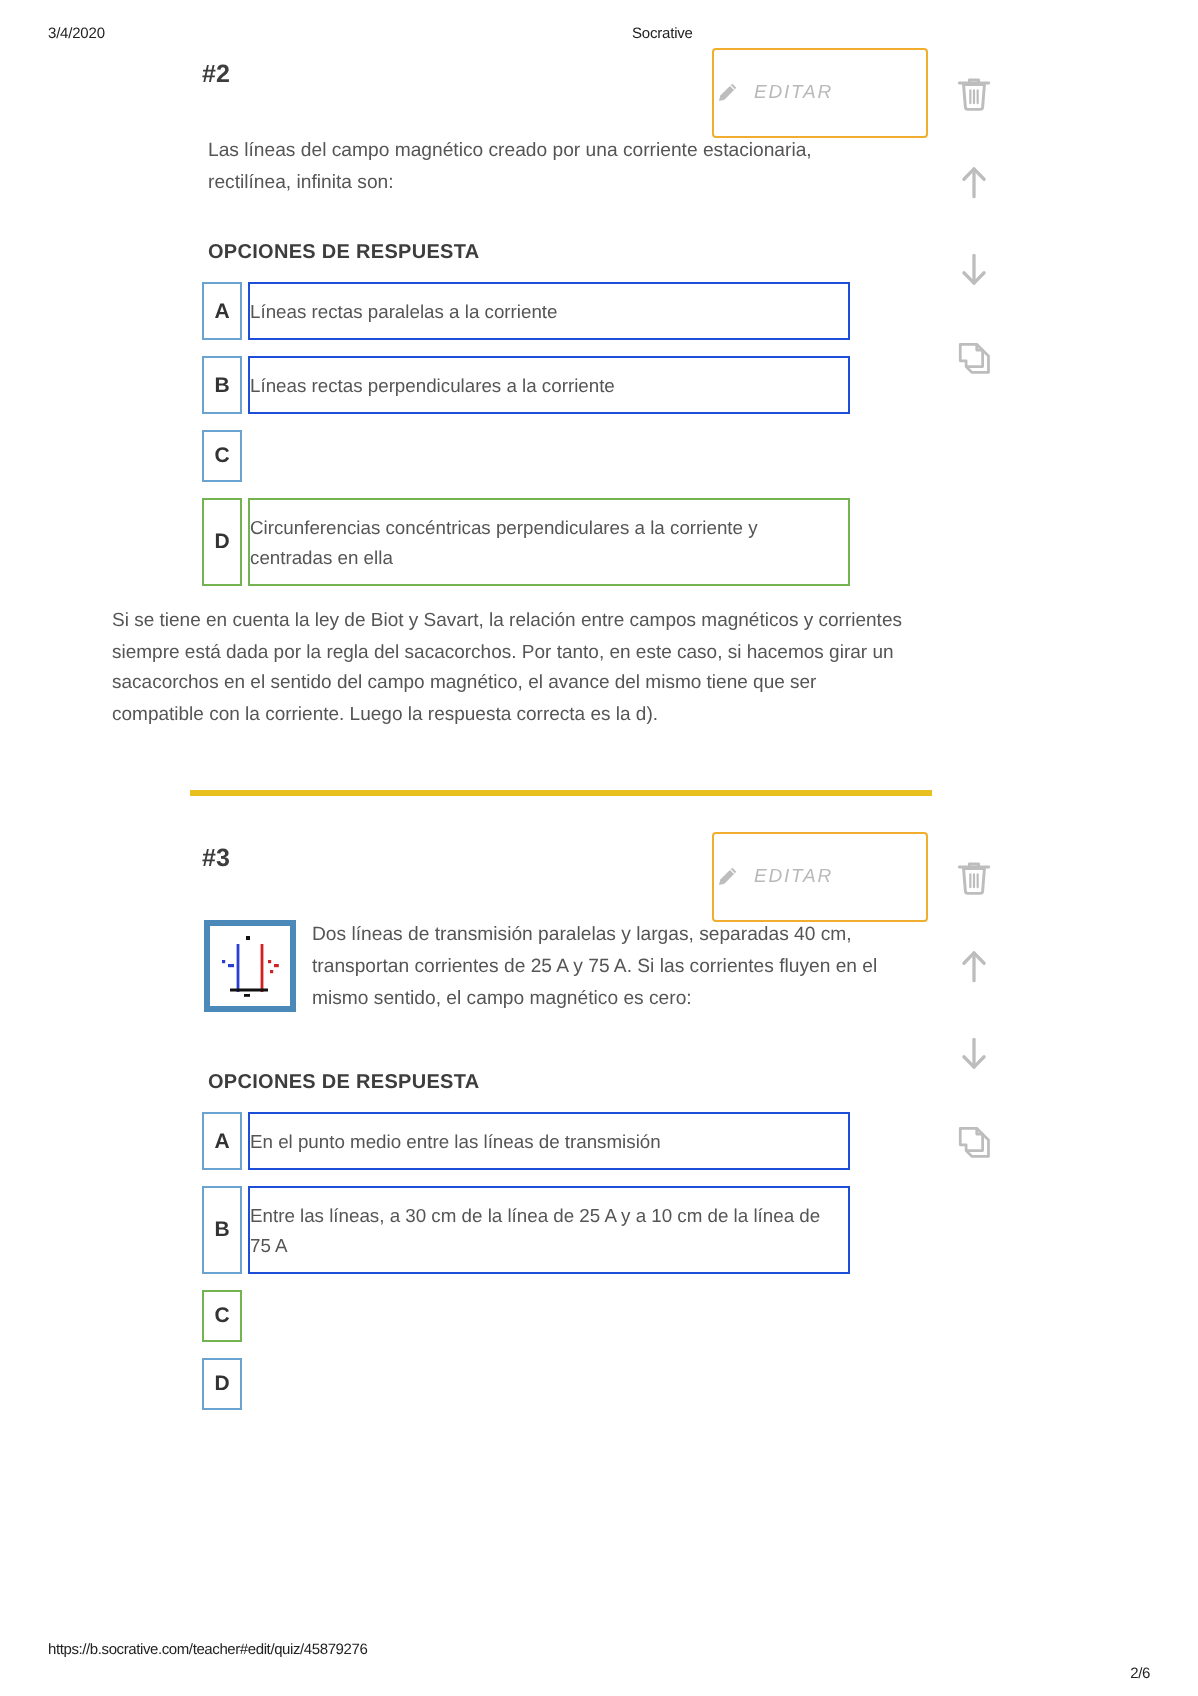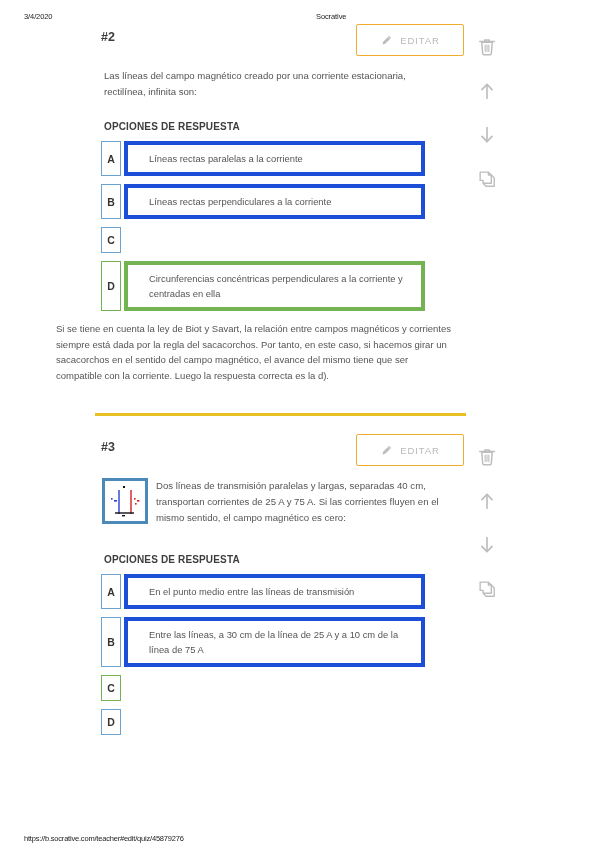--- a/index.html
+++ b/index.html
@@ -32,21 +32,21 @@
     left: 24px;
     top: 0;
   }
   .print-header .ph-title {
     position: absolute;
     left: 316px;
     top: 0;
   }
   .print-footer {
     position: absolute;
-    bottom: 0;
+    bottom: 14px;
     left: 0;
     width: 599px;
     height: 14px;
     font-size: 7.5px;
     color: #222;
     letter-spacing: -0.2px;
   }
   .print-footer .pf-url {
     position: absolute;
     left: 24px;
@@ -85,30 +85,30 @@
     font-weight: bold;
     color: #3d3d3d;
     letter-spacing: 0px;
   }
 
   .edit-btn {
     position: absolute;
     left: 356px;
     top: 0px;
     width: 108px;
-    height: 32px;
+    height: 45px;
     border: 1px solid #f0ad2e;
     border-radius: 2px;
     background: #ffffff;
     box-sizing: border-box;
     display: flex;
     align-items: center;
-    justify-content: center;
     gap: 7px;
     cursor: pointer;
+    font-style: italic;
   }
   .edit-btn .edit-label {
     font-size: 9.5px;
     color: #b9b9b9;
     letter-spacing: 0.9px;
   }
   .pencil-icon {
     width: 13px;
     height: 13px;
     display: block;
@@ -183,24 +183,24 @@
     display: flex;
     align-items: center;
     justify-content: center;
     font-size: 10.5px;
     font-weight: bold;
     color: #333333;
     margin-right: 3px;
   }
   .opt-text {
     flex: 1 1 auto;
-    border: 4px solid #1d4ed8;
+    border: 1px solid #1d4ed8;
     background: #ffffff;
     box-sizing: border-box;
-    padding: 6px 9px 6px 21px;
+    padding: 6px 9px 6px 0;
     font-size: 9.4px;
     line-height: 15px;
     color: #555555;
     display: flex;
     align-items: center;
   }
   .opt-row.correct .opt-letter { border-color: #74b352; }
   .opt-row.correct .opt-text   { border-color: #74b352; }
 
   

